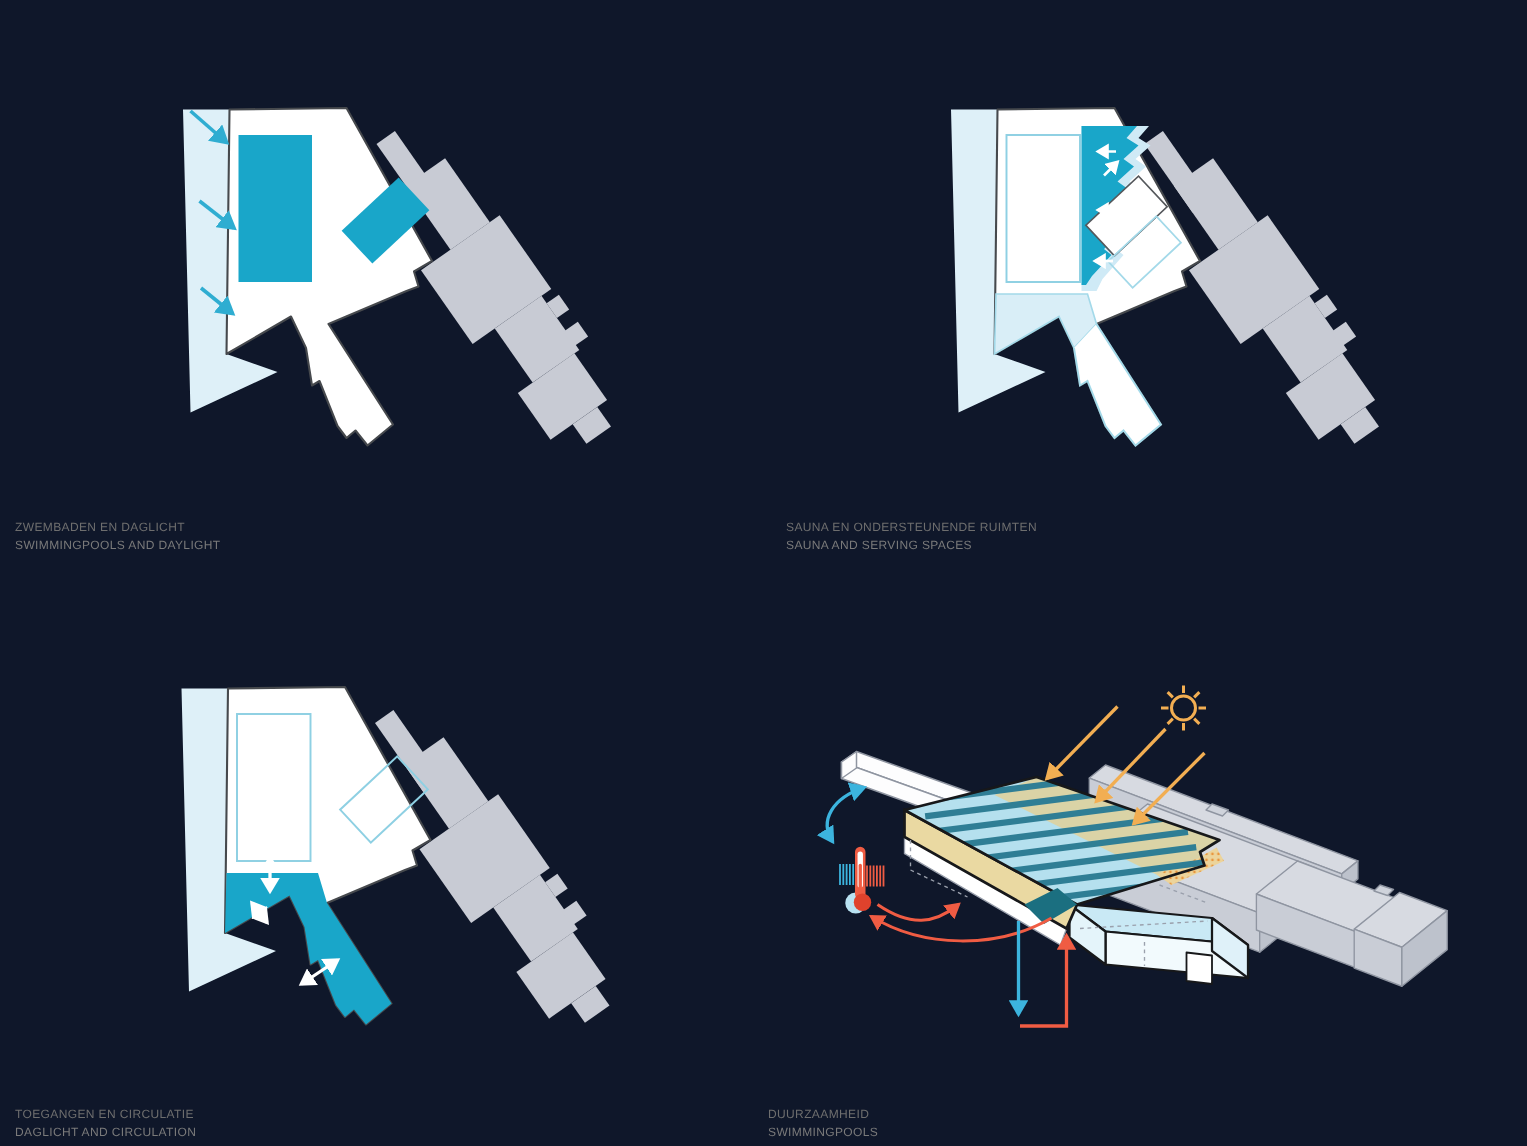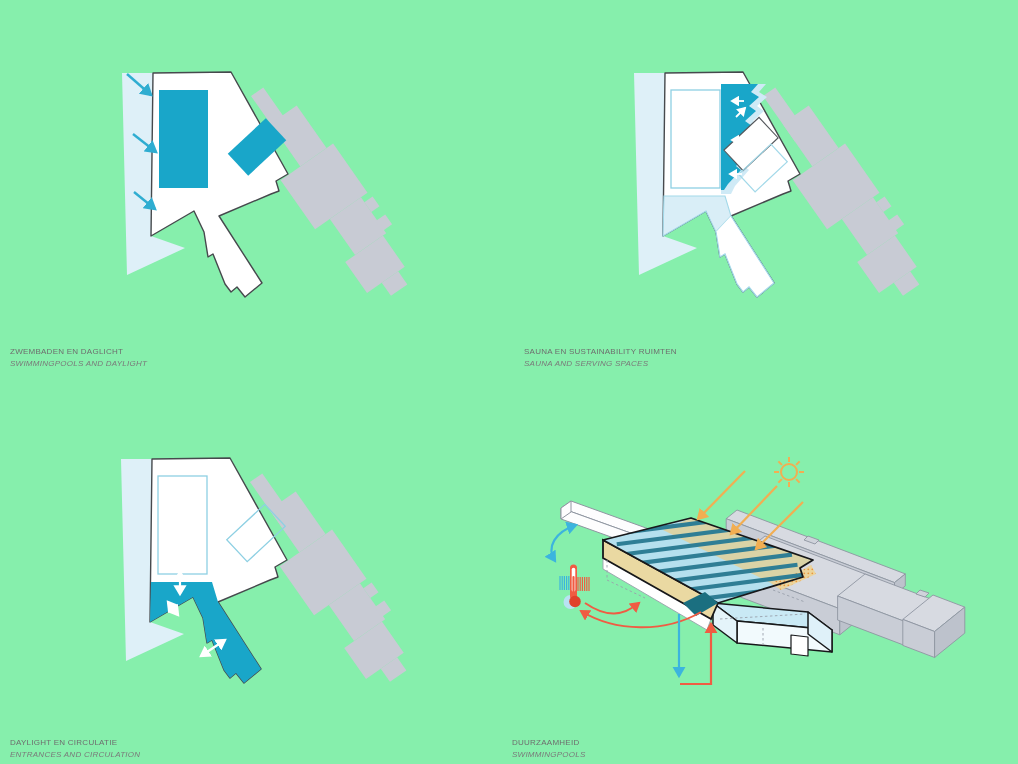--- a/index.html
+++ b/index.html
@@ -1,20 +1,20 @@
 <!DOCTYPE html>
 <html><head>
 <meta charset="utf-8">
 <style>
   html,body{margin:0;padding:0;background:#ffffff;}
-  #sheet{position:relative;width:1018px;height:764px;background:#86efac;overflow:hidden;
+  #sheet{position:relative;width:1018px;height:764px;background:#0f172a;overflow:hidden;
          font-family:"Liberation Sans", sans-serif;}
   .panel-svg{position:absolute;}
   .cap{position:absolute;color:#6e6e6e;font-size:8px;line-height:11.5px;letter-spacing:0.25px;}
-  .cap .l2{font-style:italic;color:#7a7a7a;}
+  .cap .l2{color:#7a7a7a;}
 </style>
 </head>
 <body>
 
 <div id="sheet">
 
 <svg class="panel-svg" style="left:101px;top:44px" width="310" height="270" viewBox="0 0 310 270">
   <defs>
     <marker id="mCy1" markerWidth="6" markerHeight="6" refX="4.2" refY="3" orient="auto" markerUnits="strokeWidth">
       <path d="M0,0 L5.2,3 L0,6 Z" fill="#2fadd1"></path>
@@ -244,25 +244,25 @@
 
   <line x1="164" y1="174" x2="164" y2="236" stroke="#3cb4de" stroke-width="2.2" marker-end="url(#mBl4)"></line>
   <path d="M165,244 L196,244 L196,184" stroke="#f05c43" stroke-width="2.2" fill="none" marker-end="url(#mRd4)"></path>
 </svg>
 
 <div class="cap" style="left:10px;top:346px">
   <div class="l1">ZWEMBADEN EN DAGLICHT</div>
   <div class="l2">SWIMMINGPOOLS AND DAYLIGHT</div>
 </div>
 <div class="cap" style="left:524px;top:346px">
-  <div class="l1">SAUNA EN SUSTAINABILITY RUIMTEN</div>
+  <div class="l1">SAUNA EN ONDERSTEUNENDE RUIMTEN</div>
   <div class="l2">SAUNA AND SERVING SPACES</div>
 </div>
 <div class="cap" style="left:10px;top:737px">
-  <div class="l1">DAYLIGHT EN CIRCULATIE</div>
-  <div class="l2">ENTRANCES AND CIRCULATION</div>
+  <div class="l1">TOEGANGEN EN CIRCULATIE</div>
+  <div class="l2">DAGLICHT AND CIRCULATION</div>
 </div>
 <div class="cap" style="left:512px;top:737px">
   <div class="l1">DUURZAAMHEID</div>
   <div class="l2">SWIMMINGPOOLS</div>
 </div>
 
 </div>
 
 </body></html>

